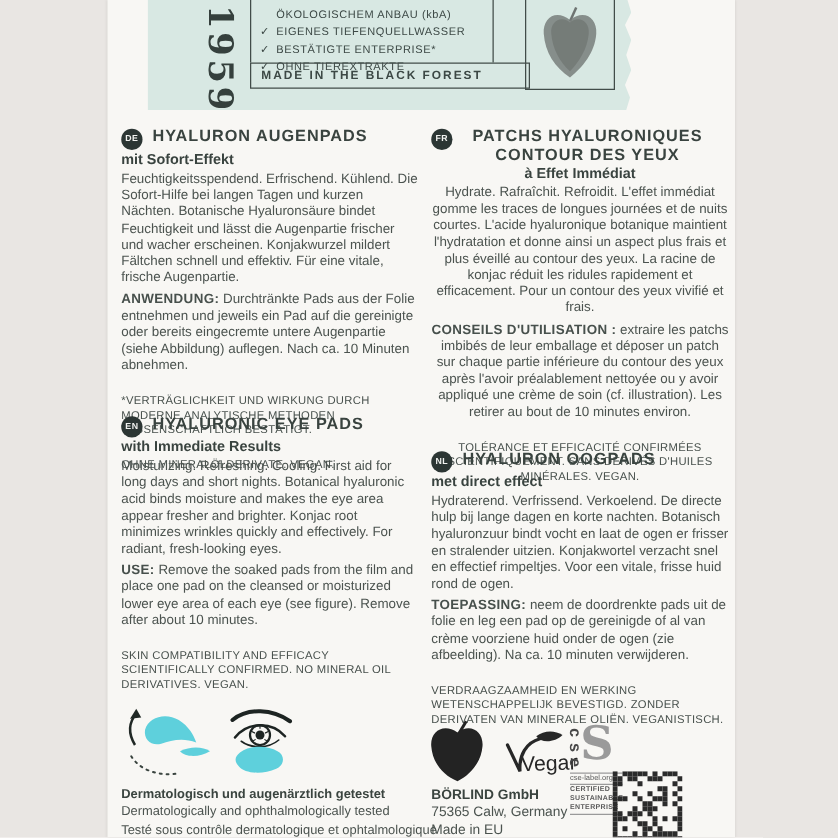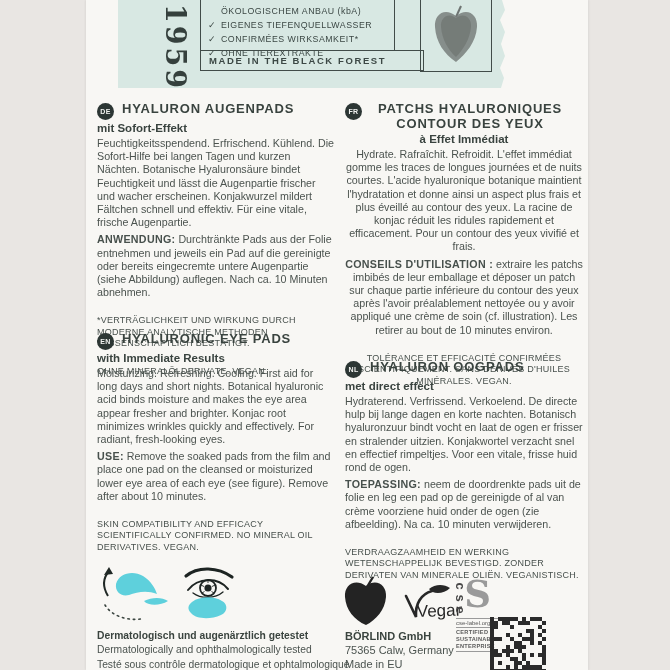--- a/index.html
+++ b/index.html
@@ -95,21 +95,21 @@
           <div class="claim-row">
             <span class="claim-check"></span>
             <span>ÖKOLOGISCHEM ANBAU (kbA)</span>
           </div>
           <div class="claim-row">
             <span class="claim-check">✓</span>
             <span>EIGENES TIEFENQUELLWASSER</span>
           </div>
           <div class="claim-row">
             <span class="claim-check">✓</span>
-            <span>CONFIRMÉES WIRKSAMKEIT*</span>
+            <span>BESTÄTIGTE ENTERPRISE*</span>
           </div>
           <div class="claim-row">
             <span class="claim-check">✓</span>
             <span>OHNE TIEREXTRAKTE</span>
           </div>
         </div>
       <div class="madein-box">MADE IN THE BLACK FOREST</div>
       <div class="leafbox">
         <svg width="50" height="62" viewBox="0 0 50 62">
           <line x1="30" y1="2" x2="25" y2="13" stroke="#6e7472" stroke-width="2"></line>

